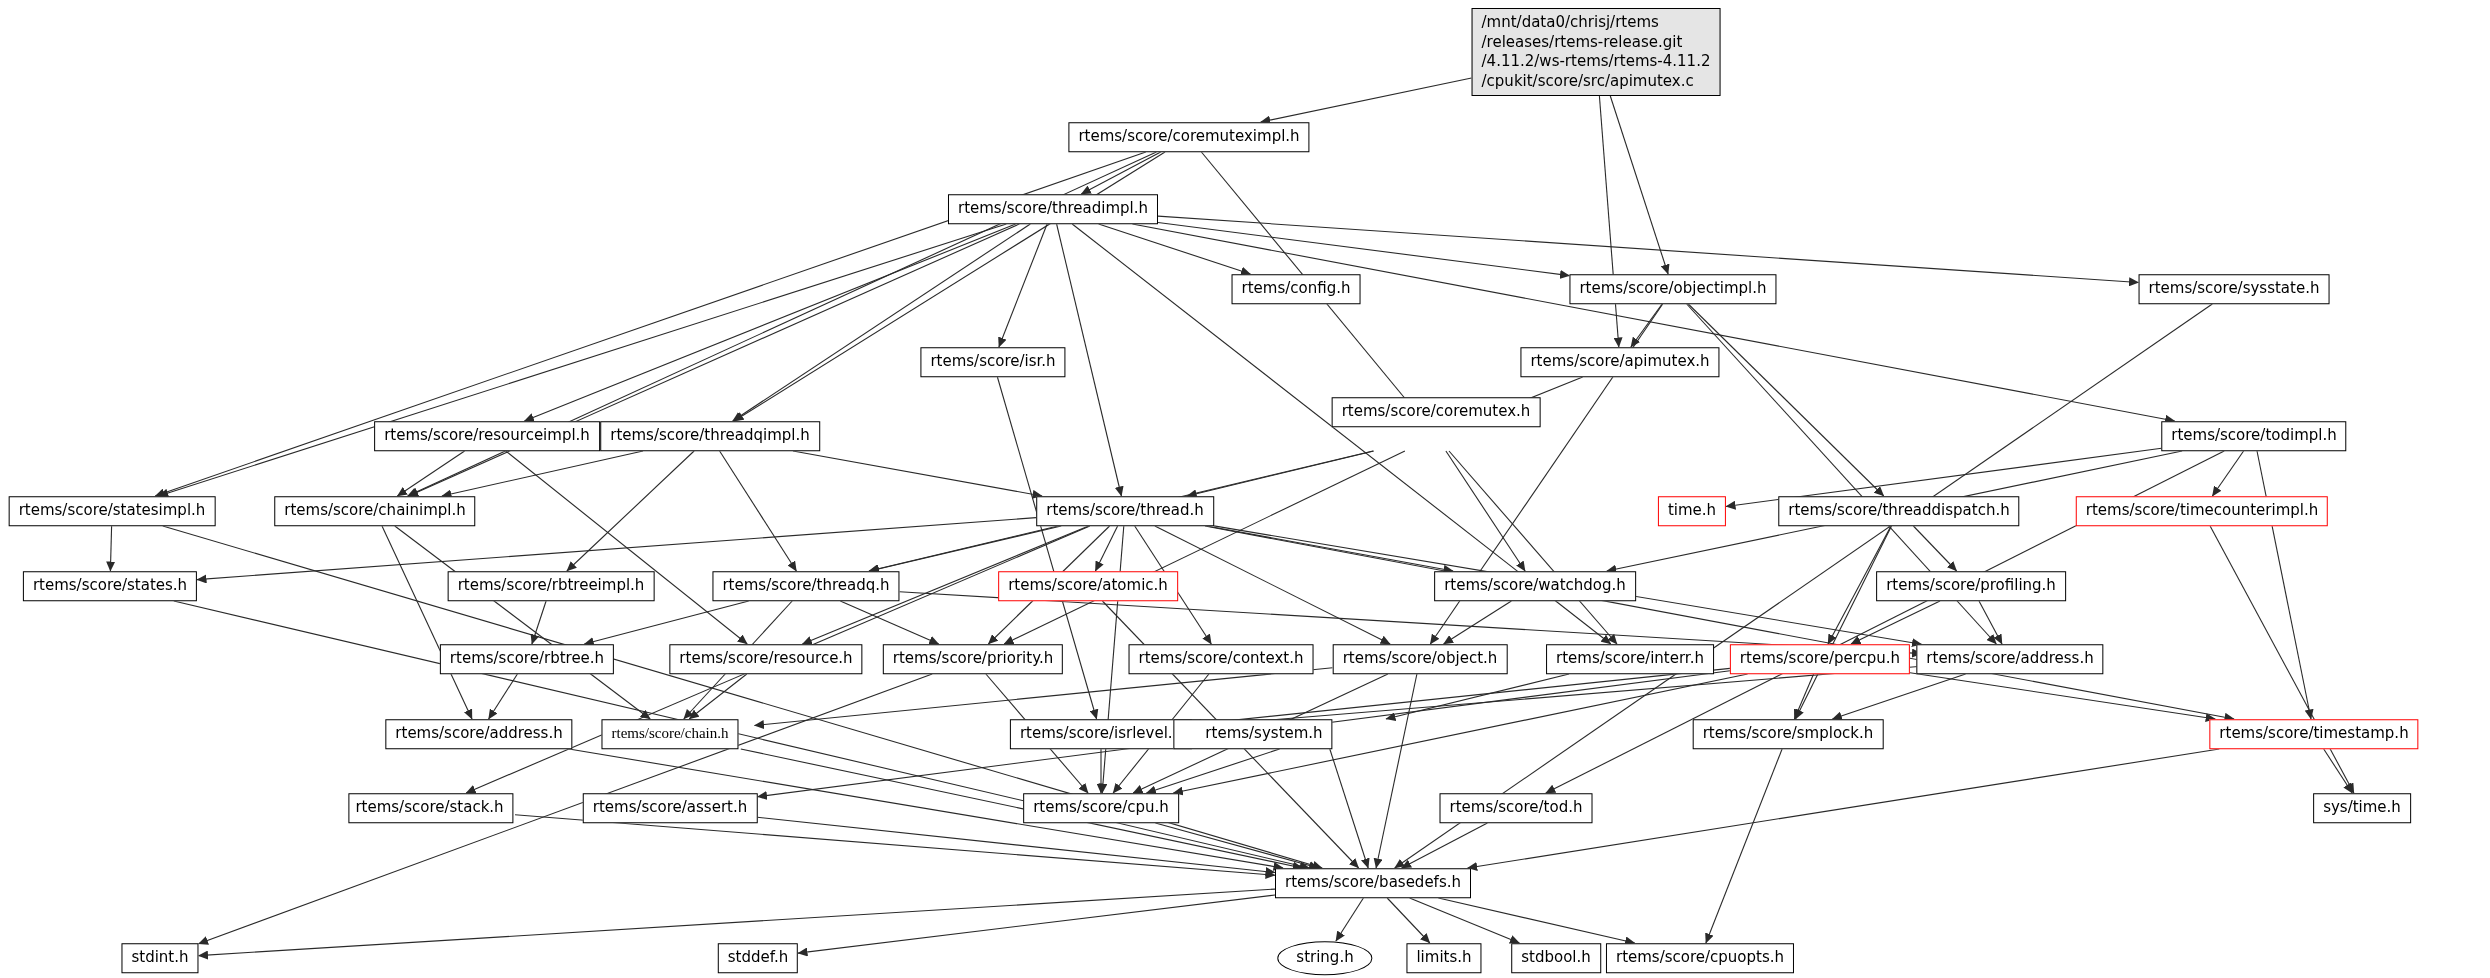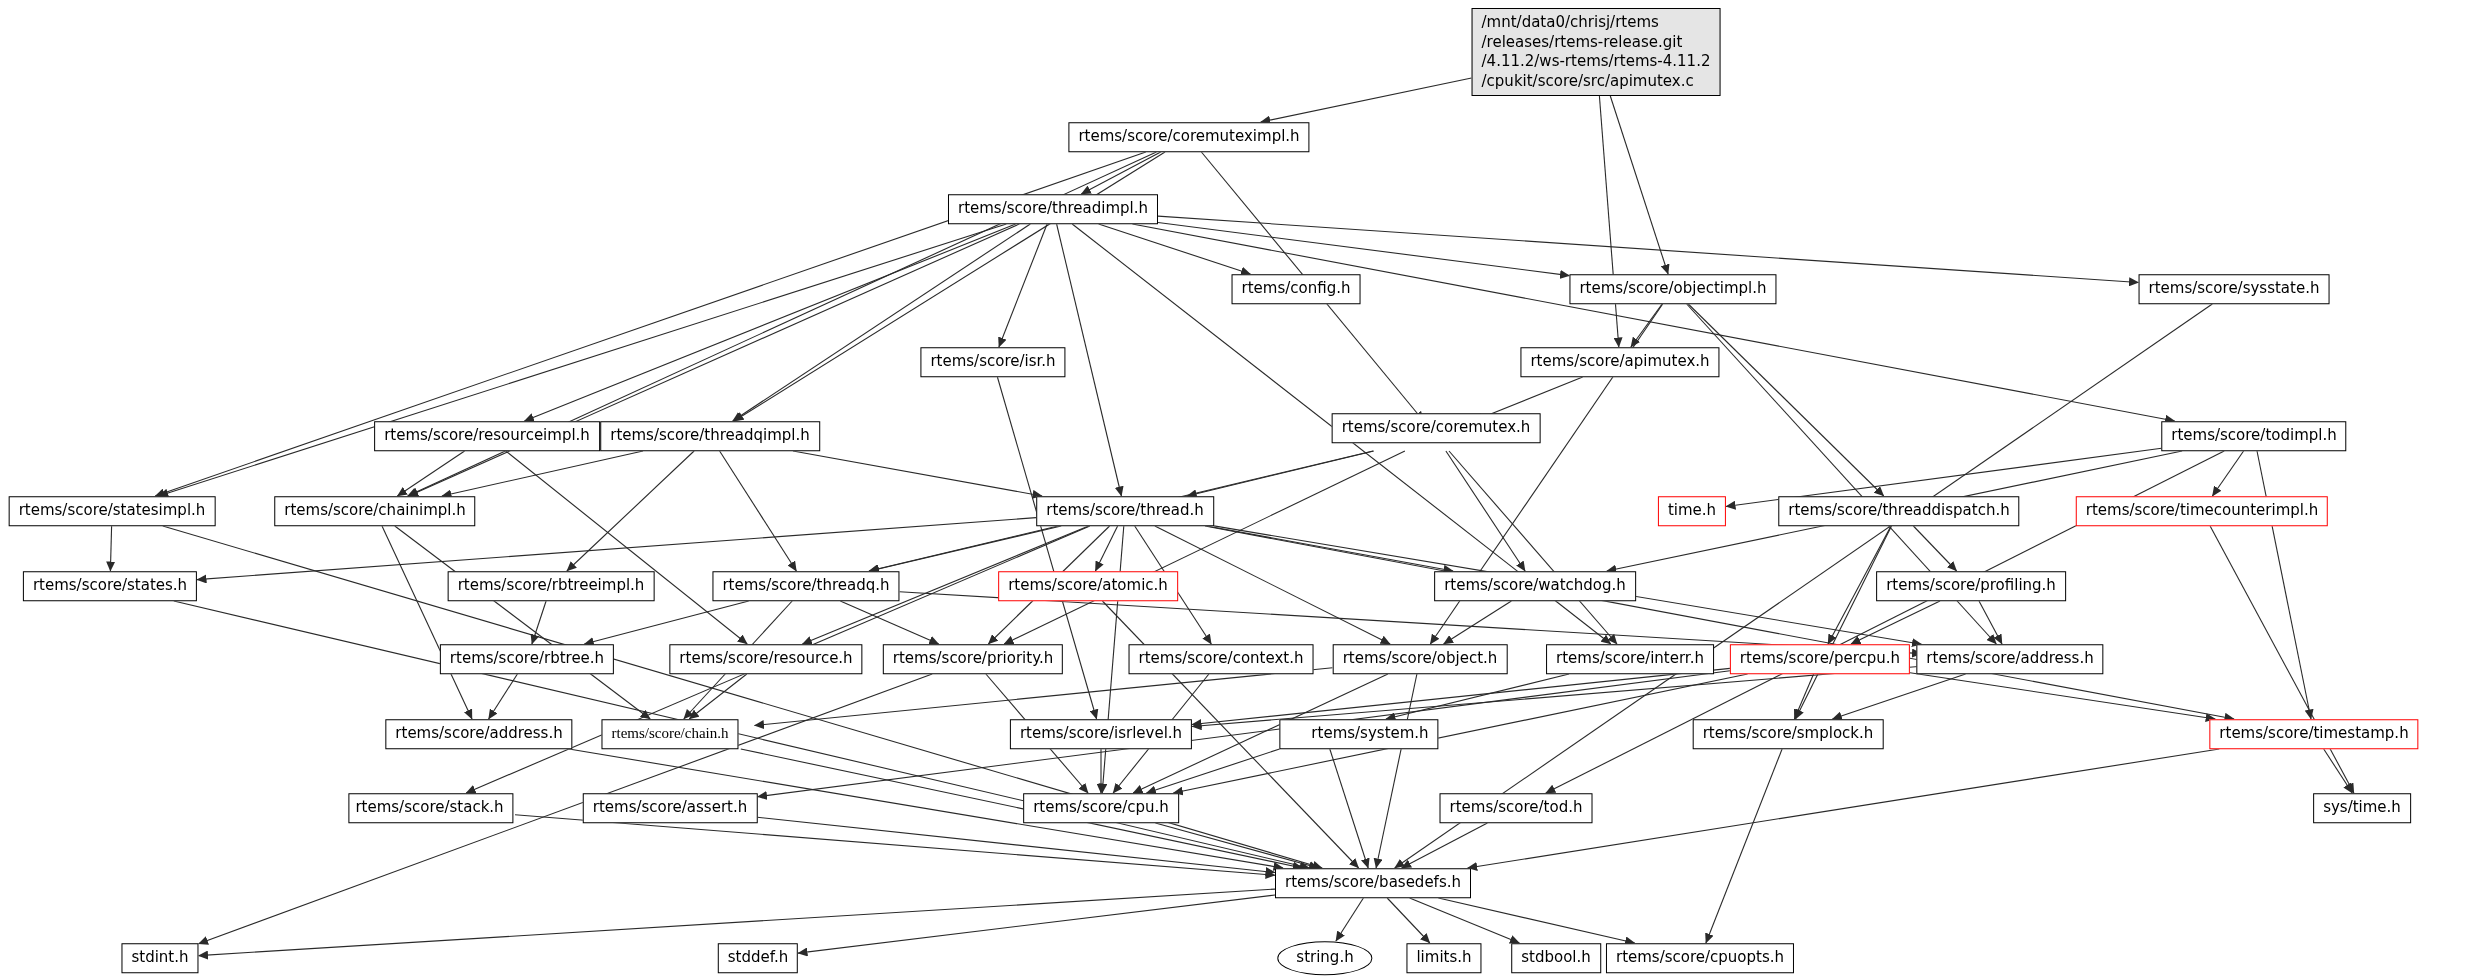--- a/index.html
+++ b/index.html
@@ -177,21 +177,21 @@
 /cpukit/score/src/apimutex.c</div>
     <div class="node" style="left: 1189px; top: 137px;">rtems/score/coremuteximpl.h</div>
     <div class="node" style="left: 1053px; top: 209px;">rtems/score/threadimpl.h</div>
     <div class="node" style="left: 1296px; top: 289px;">rtems/config.h</div>
     <div class="node" style="left: 1673px; top: 289px;">rtems/score/objectimpl.h</div>
     <div class="node" style="left: 2234px; top: 289px;">rtems/score/sysstate.h</div>
     <div class="node" style="left: 993px; top: 362px;">rtems/score/isr.h</div>
     <div class="node" style="left: 1620px; top: 362px;">rtems/score/apimutex.h</div>
     <div class="node" style="left: 487px; top: 436px;">rtems/score/resourceimpl.h</div>
     <div class="node" style="left: 710px; top: 436px;">rtems/score/threadqimpl.h</div>
-    <div class="node" style="left: 1436px; top: 428px;">rtems/score/coremutex.h</div>
+    <div class="node" style="left: 1436px; top: 412px;">rtems/score/coremutex.h</div>
     <div class="node" style="left: 2254px; top: 436px;">rtems/score/todimpl.h</div>
     <div class="node" style="left: 112px; top: 511px;">rtems/score/statesimpl.h</div>
     <div class="node" style="left: 375px; top: 511px;">rtems/score/chainimpl.h</div>
     <div class="node" style="left: 1125px; top: 511px;">rtems/score/thread.h</div>
     <div class="node red" style="left: 1692px; top: 511px;">time.h</div>
     <div class="node" style="left: 1899px; top: 511px;">rtems/score/threaddispatch.h</div>
     <div class="node red" style="left: 2202px; top: 511px;">rtems/score/timecounterimpl.h</div>
     <div class="node" style="left: 110px; top: 586px;">rtems/score/states.h</div>
     <div class="node" style="left: 551px; top: 586px;">rtems/score/rbtreeimpl.h</div>
     <div class="node" style="left: 806px; top: 586px;">rtems/score/threadq.h</div>
@@ -202,21 +202,21 @@
     <div class="node" style="left: 766px; top: 659px;">rtems/score/resource.h</div>
     <div class="node" style="left: 973px; top: 659px;">rtems/score/priority.h</div>
     <div class="node" style="left: 1221px; top: 659px;">rtems/score/context.h</div>
     <div class="node" style="left: 1420px; top: 659px;">rtems/score/object.h</div>
     <div class="node" style="left: 1630px; top: 659px;">rtems/score/interr.h</div>
     <div class="node red" style="left: 1820px; top: 659px;">rtems/score/percpu.h</div>
     <div class="node" style="left: 2010px; top: 659px;">rtems/score/address.h</div>
     <div class="node" style="left: 479px; top: 734px;">rtems/score/address.h</div>
     <div class="node" style="left: 670px; top: 734px; font-family: Liberation Serif, serif;">rtems/score/chain.h</div>
     <div class="node" style="left: 1101px; top: 734px;">rtems/score/isrlevel.h</div>
-    <div class="node" style="left: 1359px; top: 734px; padding-left: 31px;">rtems/system.h</div>
+    <div class="node" style="left: 1253px; top: 734px; padding-left: 31px;">rtems/system.h</div>
     <div class="node" style="left: 1788px; top: 734px;">rtems/score/smplock.h</div>
     <div class="node red" style="left: 2314px; top: 734px;">rtems/score/timestamp.h</div>
     <div class="node" style="left: 431px; top: 808px; padding-left: 6px;">rtems/score/stack.h</div>
     <div class="node" style="left: 670px; top: 808px;">rtems/score/assert.h</div>
     <div class="node" style="left: 1101px; top: 808px;">rtems/score/cpu.h</div>
     <div class="node" style="left: 1516px; top: 808px;">rtems/score/tod.h</div>
     <div class="node" style="left: 2362px; top: 808px;">sys/time.h</div>
     <div class="node" style="left: 1373px; top: 883px;">rtems/score/basedefs.h</div>
     <div class="node" style="left: 160px; top: 958px;">stdint.h</div>
     <div class="node" style="left: 758px; top: 958px;">stddef.h</div>

